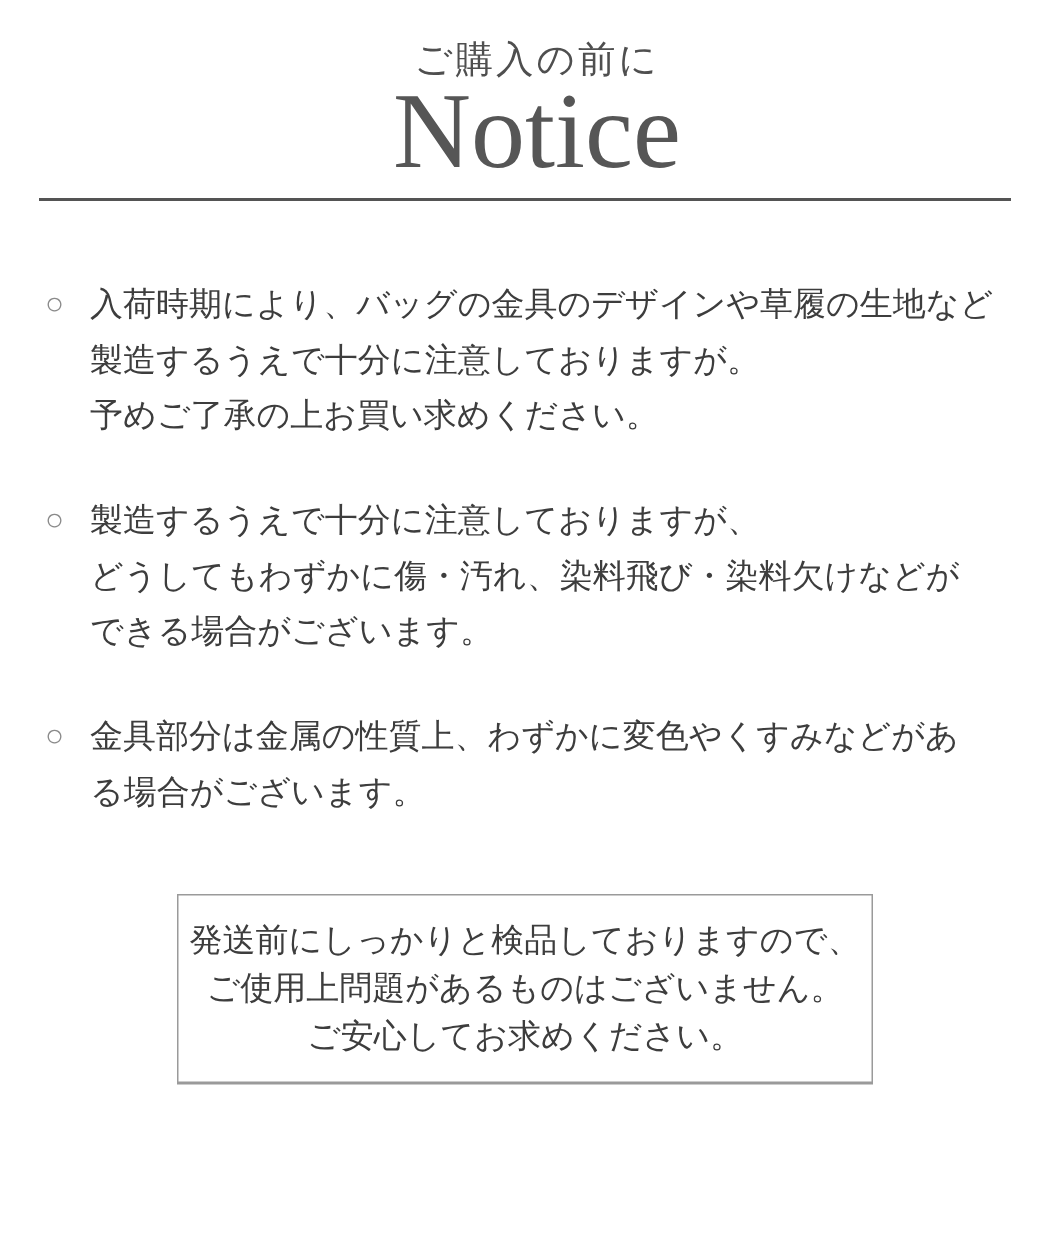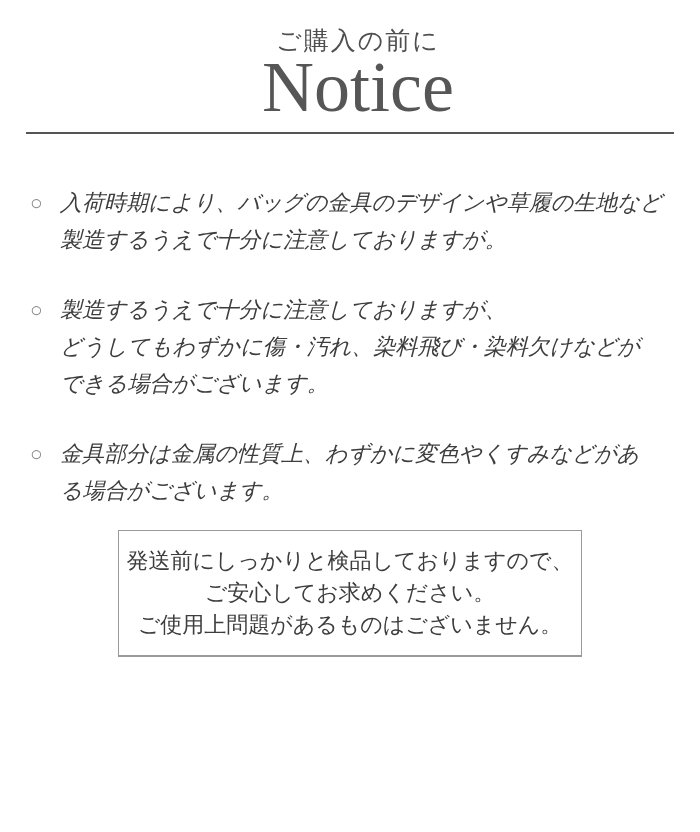--- a/index.html
+++ b/index.html
@@ -41,24 +41,24 @@
   .notice-item { display: flex; margin-bottom: 33px; }
   .notice-item:last-child { margin-bottom: 0; }
   .bullet {
     flex: 0 0 30px;
     width: 30px;
     color: #8a8a8a;
     font-size: 21px;
     line-height: 37px;
   }
   .lines { flex: 1 1 auto; }
-  .lines div { white-space: nowrap; font-style: italic; }
+  .lines div { white-space: nowrap; }
   .assurance-box {
     width: 464px;
-    margin: 21px auto 0 auto;
+    margin: 50px auto 0 auto;
     border: 1px solid #9a9a9a;
     border-bottom-width: 2px;
     box-sizing: border-box;
     padding: 14px 0;
     text-align: center;
     font-size: 22px;
     line-height: 32px;
     color: #3d3d3d;
   }
 </style>
@@ -74,20 +74,21 @@
 
   <hr class="divider">
 
   <div class="content">
 
     <div class="notice-item">
       <span class="bullet">○</span>
       <div class="lines">
         <div>入荷時期により、バッグの金具のデザインや草履の生地など</div>
         <div>製造するうえで十分に注意しておりますが。</div>
+        <div>予めご了承の上お買い求めください。</div>
       </div>
     </div>
 
     <div class="notice-item">
       <span class="bullet">○</span>
       <div class="lines">
         <div>製造するうえで十分に注意しておりますが、</div>
         <div>どうしてもわずかに傷・汚れ、染料飛び・染料欠けなどが</div>
         <div>できる場合がございます。</div>
       </div>
@@ -98,17 +99,17 @@
       <div class="lines">
         <div>金具部分は金属の性質上、わずかに変色やくすみなどがあ</div>
         <div>る場合がございます。</div>
       </div>
     </div>
 
   </div>
 
   <div class="assurance-box">
     <div>発送前にしっかりと検品しておりますので、</div>
+    <div>ご使用上問題があるものはございません。</div>
     <div>ご安心してお求めください。</div>
-    <div>ご使用上問題があるものはございません。</div>
   </div>
 
 </div>
 
 </body></html>

